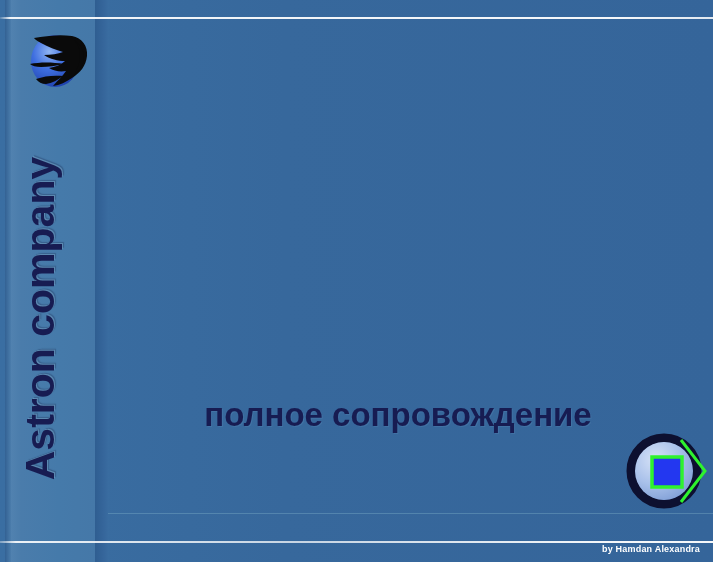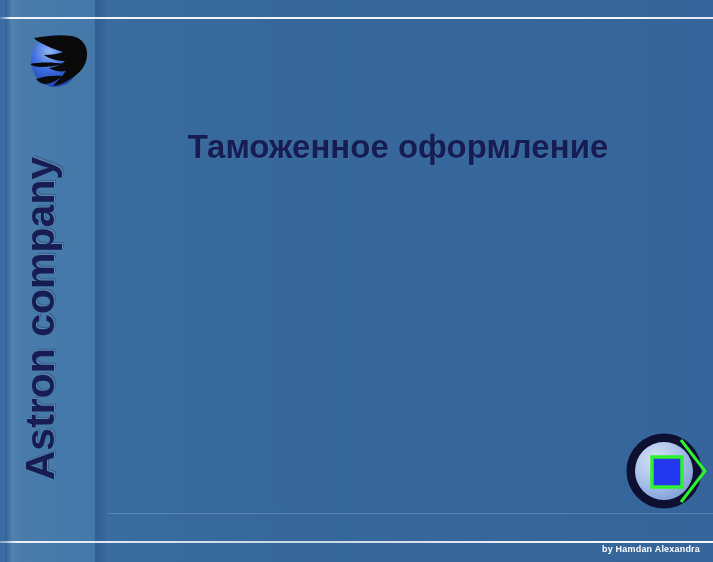--- a/index.html
+++ b/index.html
@@ -214,22 +214,22 @@
                C14 43 10 42 8 40 Z" fill="#0a0a0a"></path>
       <path d="M14 55 C22 52 32 51 41 52 C36 56 30 59 24 60
                C20 60 16 58 14 55 Z" fill="#0a0a0a"></path>
       <path d="M52 16 C58 20 62 26 62 33 C62 40 58 47 52 51
                C56 44 58 37 58 32 C58 26 56 20 52 16 Z" fill="#0a0a0a"></path>
     </svg>
   </div>
 
   <div class="company-vertical">Astron company</div>
 
-  <div class="title-main">Таможенное оформление</div>
-
+
+  <div class="title-sub">полное сопровождение</div>
 
   <div class="rule-faint"></div>
 
   <div class="emblem">
     <svg width="88" height="80" viewBox="0 0 88 80" xmlns="http://www.w3.org/2000/svg">
       <defs>
         <radialGradient id="embSphere" cx="35%" cy="30%" r="78%">
           <stop offset="0%" stop-color="#d6e2f7"></stop>
           <stop offset="55%" stop-color="#a9c1ea"></stop>
           <stop offset="100%" stop-color="#7f9ed6"></stop>

